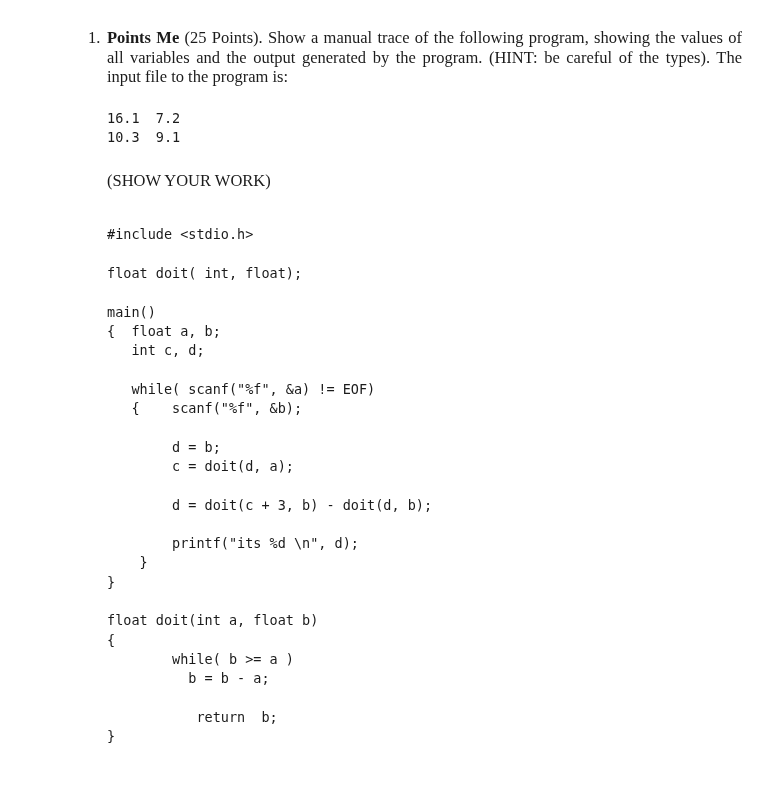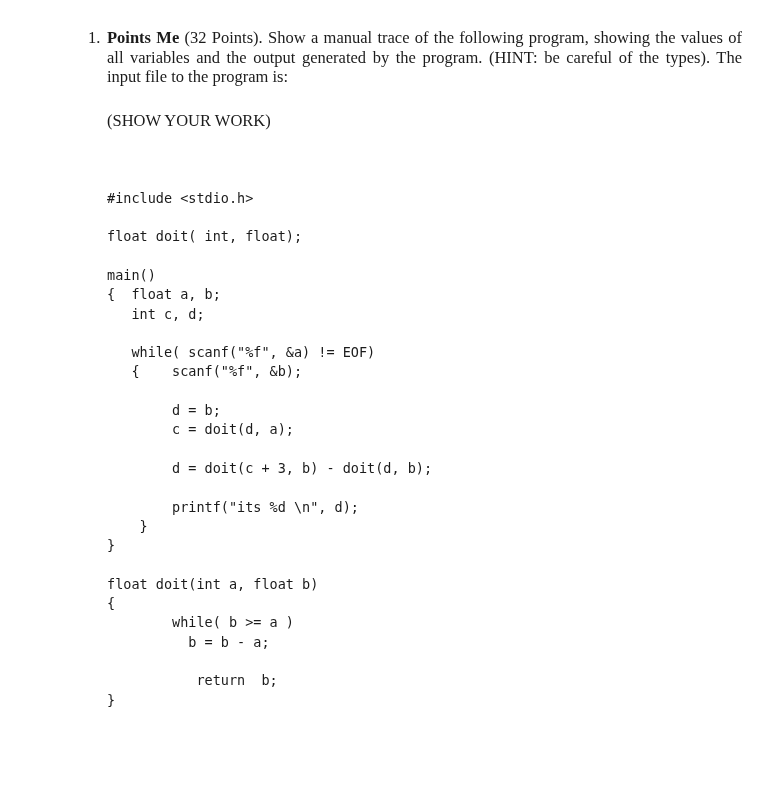--- a/index.html
+++ b/index.html
@@ -40,35 +40,37 @@
     margin-top: 22px;
     margin-left: 19px;
   }
   .show-work {
     margin-top: 24px;
     margin-left: 19px;
     font-size: 16.5px;
     line-height: 20px;
   }
   .code {
-    margin-top: 58px;
+    margin-top: 34px;
     margin-left: 19px;
   }
 </style>
 </head>
 <body>
 
 <div class="page">
   <div>
 
     <div class="problem-row">
       <span class="problem-number">1.</span>
-      <p class="statement"><b>Points Me</b><span> (32 Points). Show a manual trace of the following program, showing the values of all variables and the output generated by the program. (HINT: be careful of the types). The input file to the program is:</span></p>
+      <p class="statement"><b>Points Me</b><span> (25 Points). Show a manual trace of the following program, showing the values of all variables and the output generated by the program. (HINT: be careful of the types). The input file to the program is:</span></p>
     </div>
 
+    <pre class="mono input-file">16.1  7.2
+10.3  9.1</pre>
 
     <p class="show-work">(SHOW YOUR WORK)</p>
 
     <pre class="mono code">#include &lt;stdio.h&gt;
 
 float doit( int, float);
 
 main()
 {  float a, b;
    int c, d;

